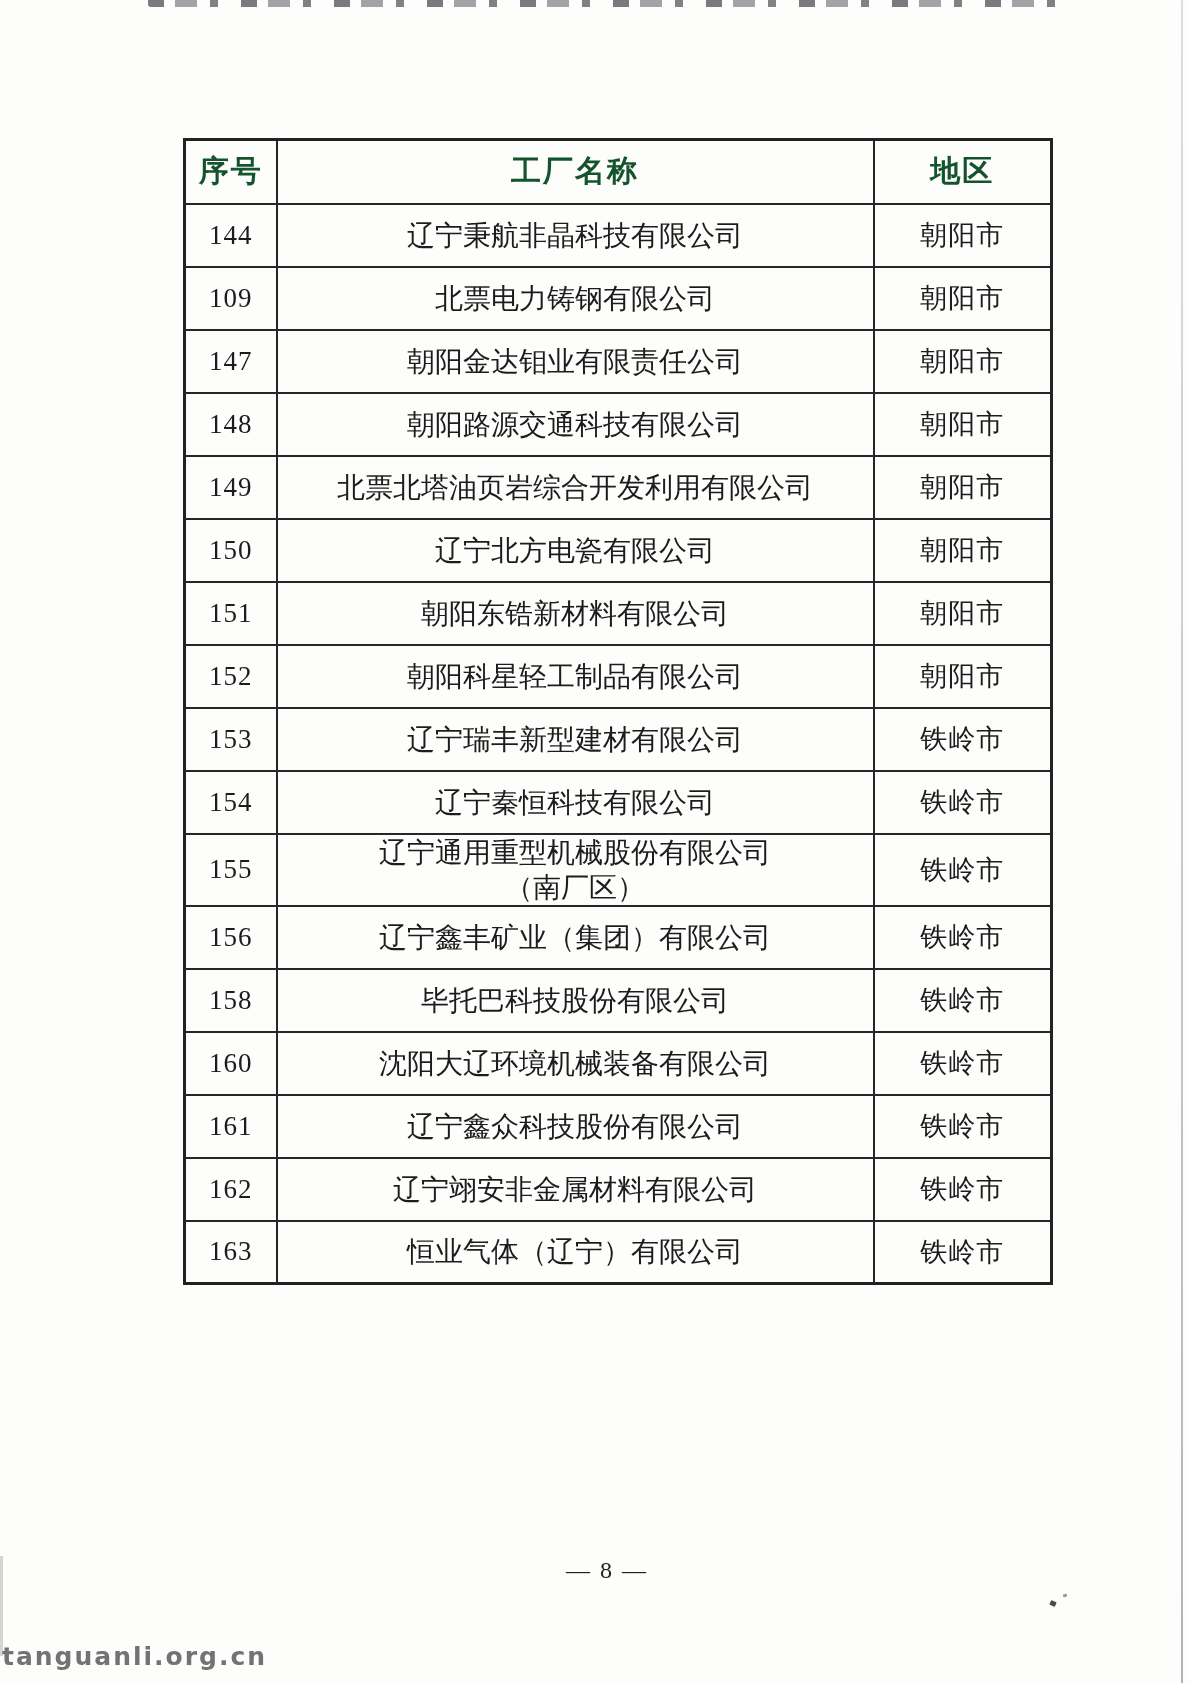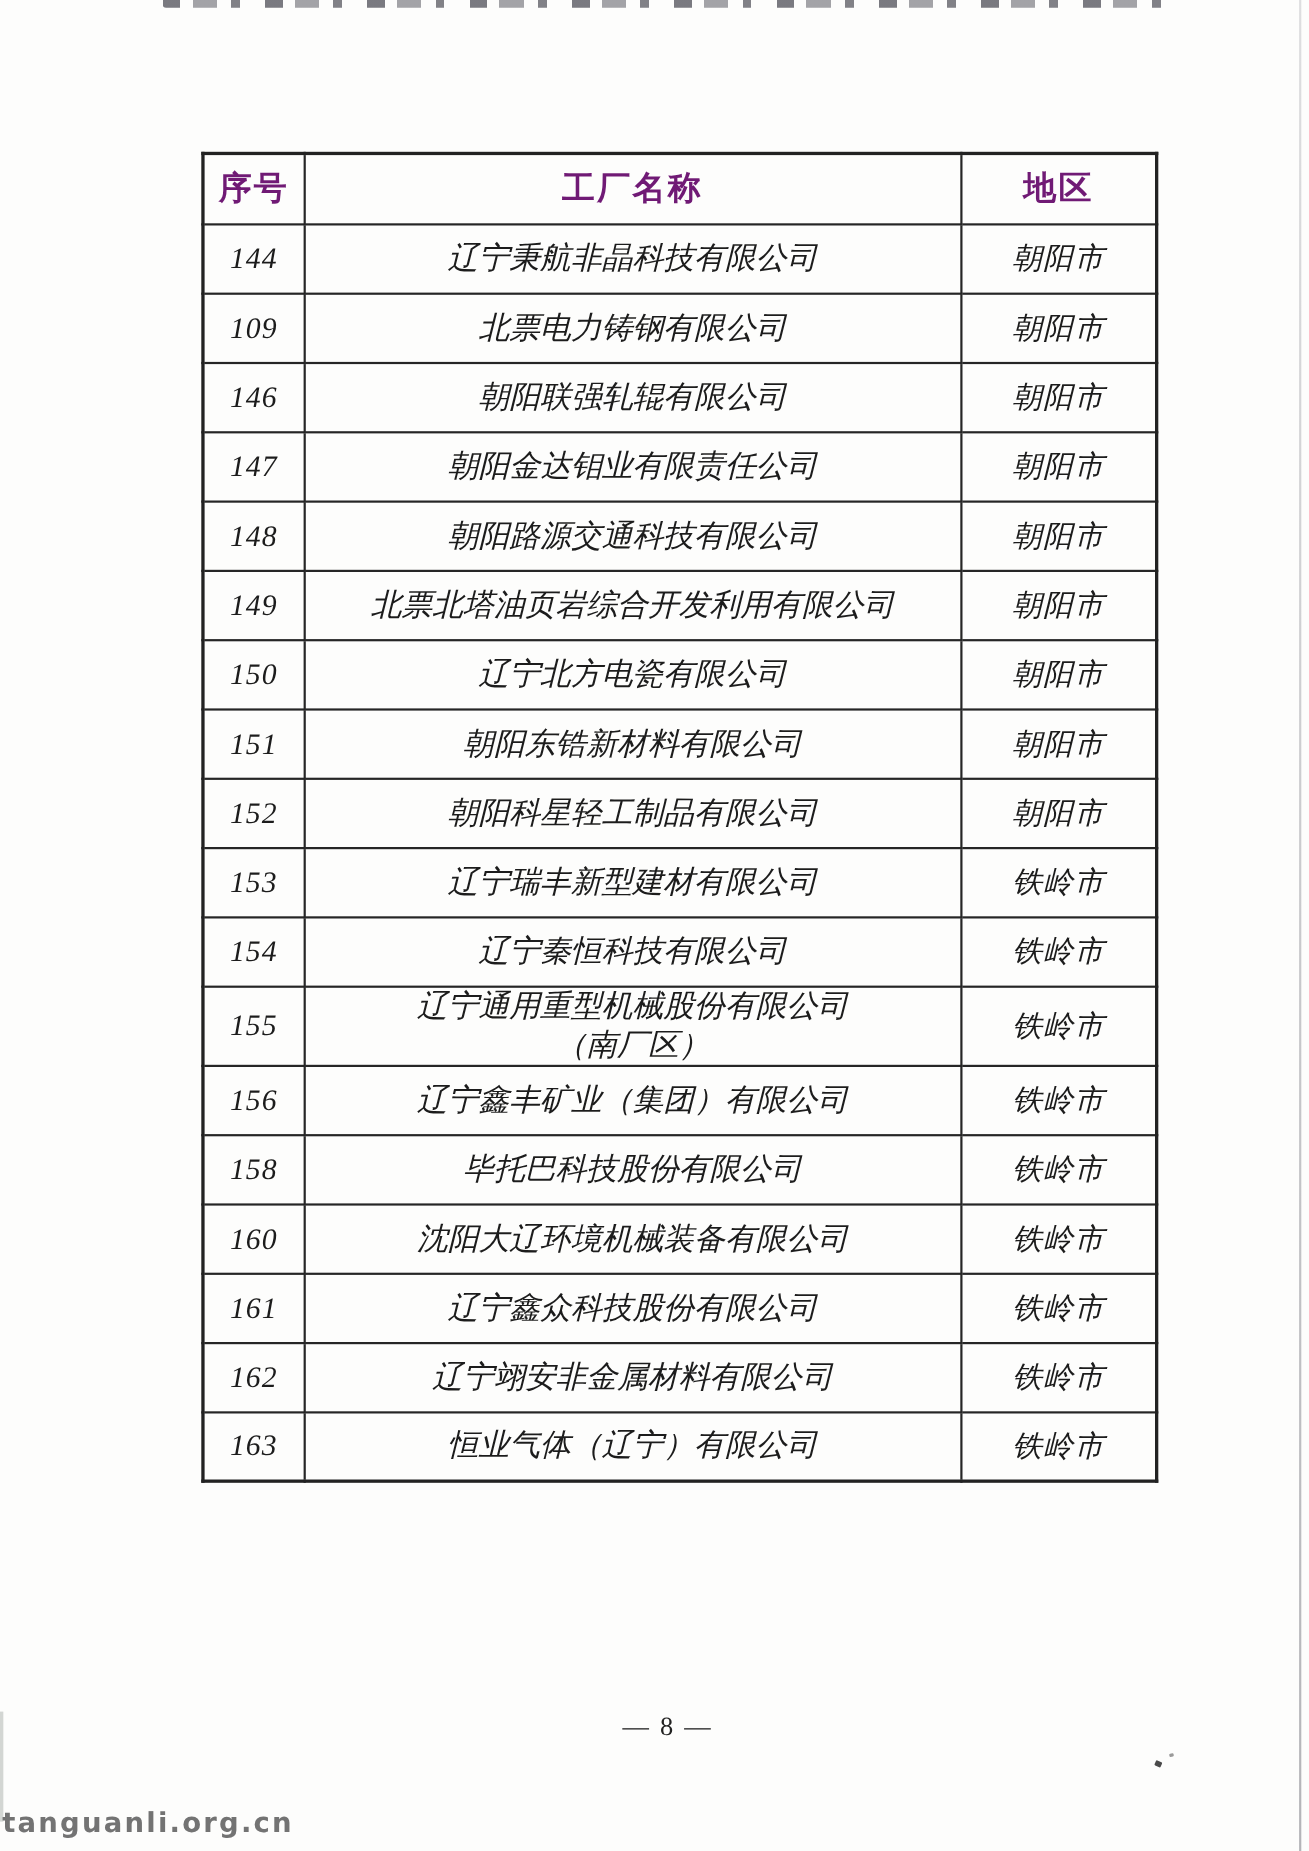--- a/index.html
+++ b/index.html
@@ -62,27 +62,27 @@
   }
   table.factory-table td, table.factory-table th {
     border: 2px solid #262626;
     text-align: center;
     vertical-align: middle;
     padding: 0 4px;
     overflow: hidden;
   }
   table.factory-table { border: 3px solid #222; }
   tr.header-row { height: 64px; }
-  tr.data-row { height: 63px; font-style: italic; }
+  tr.data-row { height: 63px; }
   tr.data-row.tall { height: 61px; }
   th.hdr {
     font-size: 30px;
     font-weight: bold;
     letter-spacing: 2px;
-    color: #701a75;
+    color: #14532d;
   }
   td.no {
     font-size: 27px;
     letter-spacing: 1px;
   }
   td.factory {
     font-size: 28px;
     white-space: pre-line;
     line-height: 1.25;
   }
@@ -142,25 +142,20 @@
         <td class="no">144</td>
         <td class="factory">辽宁秉航非晶科技有限公司</td>
         <td class="region">朝阳市</td>
       </tr>
       <tr class="data-row">
         <td class="no">109</td>
         <td class="factory">北票电力铸钢有限公司</td>
         <td class="region">朝阳市</td>
       </tr>
       <tr class="data-row">
-        <td class="no">146</td>
-        <td class="factory">朝阳联强轧辊有限公司</td>
-        <td class="region">朝阳市</td>
-      </tr>
-      <tr class="data-row">
         <td class="no">147</td>
         <td class="factory">朝阳金达钼业有限责任公司</td>
         <td class="region">朝阳市</td>
       </tr>
       <tr class="data-row">
         <td class="no">148</td>
         <td class="factory">朝阳路源交通科技有限公司</td>
         <td class="region">朝阳市</td>
       </tr>
       <tr class="data-row">

